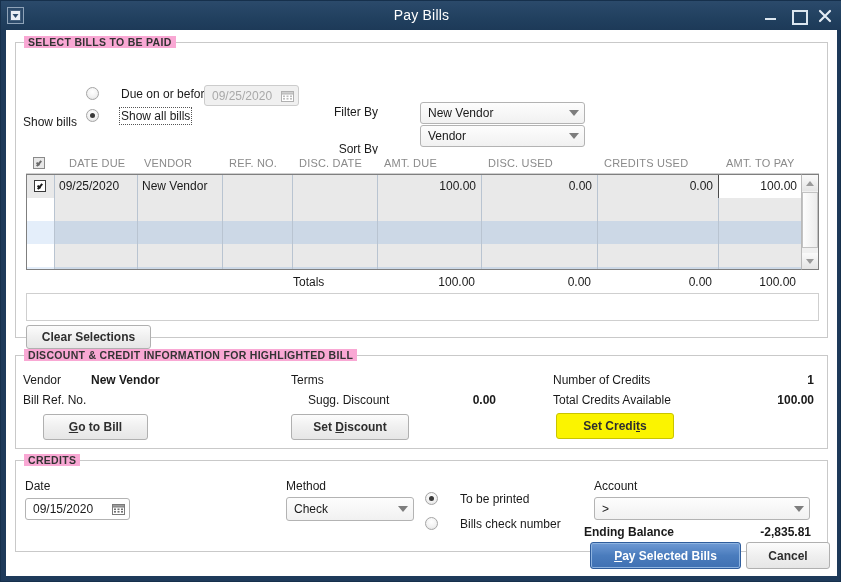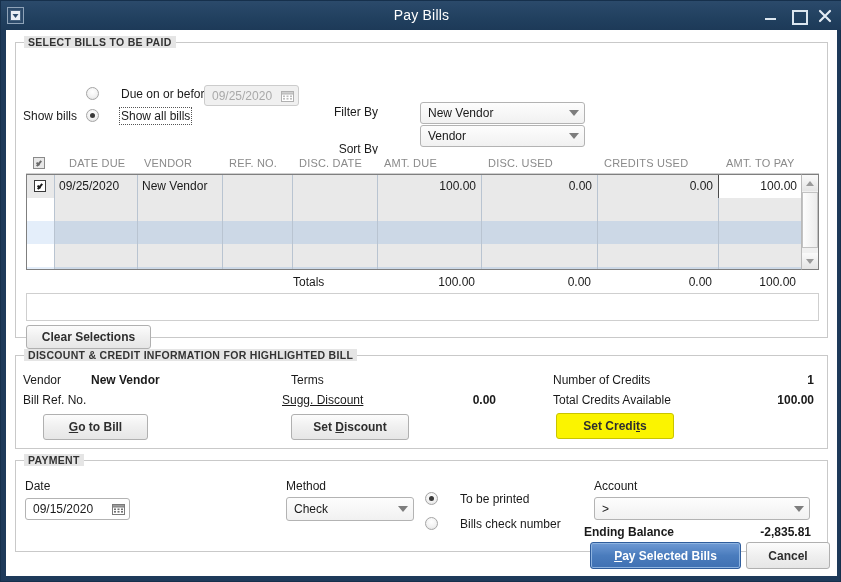--- a/index.html
+++ b/index.html
@@ -45,21 +45,21 @@
   .client {
     position: absolute; left: 5px; top: 29px;
     width: 831px; height: 546px;
     background: #ffffff;
   }
 
   
   .group { position: absolute; border: 1px solid #c9c9c9; }
   .group > .legend {
     position: absolute; top: -7px; left: 8px;
-    background: #e5e5e5; padding: 0 4px;
+    background: #f9a8d4; padding: 0 4px;
     font-size: 10.5px; font-weight: bold; letter-spacing: .3px;
     color: #333333; white-space: nowrap;
   }
   #grp-select { left: 9px; top: 12px; width: 813px; height: 296px; }
   #grp-disc   { left: 9px; top: 325px; width: 813px; height: 94px; }
   #grp-pay    { left: 9px; top: 430px; width: 813px; height: 92px; }
 
   .lbl { position: absolute; font-size: 12px; color: #1a1a1a; white-space: nowrap; }
   .lbl.bold { font-weight: bold; }
   .lbl.right { text-align: right; }
@@ -213,21 +213,21 @@
         </svg>
       </div>
     </div>
   </div>
 
   <div class="client">
 
     <div class="group" id="grp-select">
       <div class="legend">SELECT BILLS TO BE PAID</div>
 
-      <div class="lbl" style="left:7px; top:66px;">Show bills</div>
+      <div class="lbl" style="left:7px; top:72px;">Show bills</div>
 
       <div class="radio" style="left:70px; top:44px;">
         <span class="dot"></span>
         <span class="txt">Due on or before</span>
       </div>
 
       <div class="field disabled" style="left:188px; top:42px; width:95px; height:21px;">
         <span class="val">09/25/2020</span>
         <svg class="cal" viewBox="0 0 13 12">
           <rect x="0.5" y="1.5" width="12" height="10" fill="#ffffff" stroke="#b0b0b0"></rect>
@@ -372,37 +372,37 @@
       <div class="lbl" style="left:7px; top:17px;">Vendor</div>
       <div class="lbl bold" style="left:75px; top:17px;">New Vendor</div>
       <div class="lbl" style="left:7px; top:37px;">Bill Ref. No.</div>
       <div class="lbl" style="left:105px; top:37px;"></div>
       <div class="btn" style="left:7px; top:58px; width:105px; height:26px;margin-left:20px;">
         <span><u>G</u>o to Bill</span>
       </div>
 
       <div class="lbl" style="left:275px; top:17px;">Terms</div>
       <div class="lbl" style="left:430px; top:17px;"></div>
-      <div class="lbl" style="left:266px; top:37px;text-decoration:underline;">Sugg. Discount</div>
+      <div class="lbl" style="left:292px; top:37px;">Sugg. Discount</div>
       <div class="lbl bold right" style="left:420px; top:37px; width:60px;">0.00</div>
       <div class="btn" style="left:275px; top:58px; width:118px; height:26px;">
         <span>Set <u>D</u>iscount</span>
       </div>
 
       <div class="lbl" style="left:537px; top:17px;">Number of Credits</div>
       <div class="lbl bold right" style="left:720px; top:17px; width:78px;">1</div>
       <div class="lbl" style="left:537px; top:37px;">Total Credits Available</div>
       <div class="lbl bold right" style="left:720px; top:37px; width:78px;">100.00</div>
       <div class="btn highlight" style="left:540px; top:57px; width:118px; height:26px;">
         <span>Set Credi<u>t</u>s</span>
       </div>
     </div>
 
     <div class="group" id="grp-pay">
-      <div class="legend">PAYMENT</div>
+      <div class="legend">CREDITS</div>
 
       <div class="lbl" style="left:9px; top:18px;">Date</div>
       <div class="field" style="left:9px; top:37px; width:105px; height:22px;">
         <span class="val">09/15/2020</span>
         <svg class="cal" viewBox="0 0 13 12">
           <rect x="0.5" y="1.5" width="12" height="10" fill="#ffffff" stroke="#7a7a7a"></rect>
           <rect x="0.5" y="1.5" width="12" height="2.5" fill="#9e9e9e" stroke="#7a7a7a"></rect>
           <g fill="#6f6f6f">
             <rect x="2" y="5.5" width="2" height="1.6"></rect>
               <rect x="5.5" y="5.5" width="2" height="1.6"></rect>

